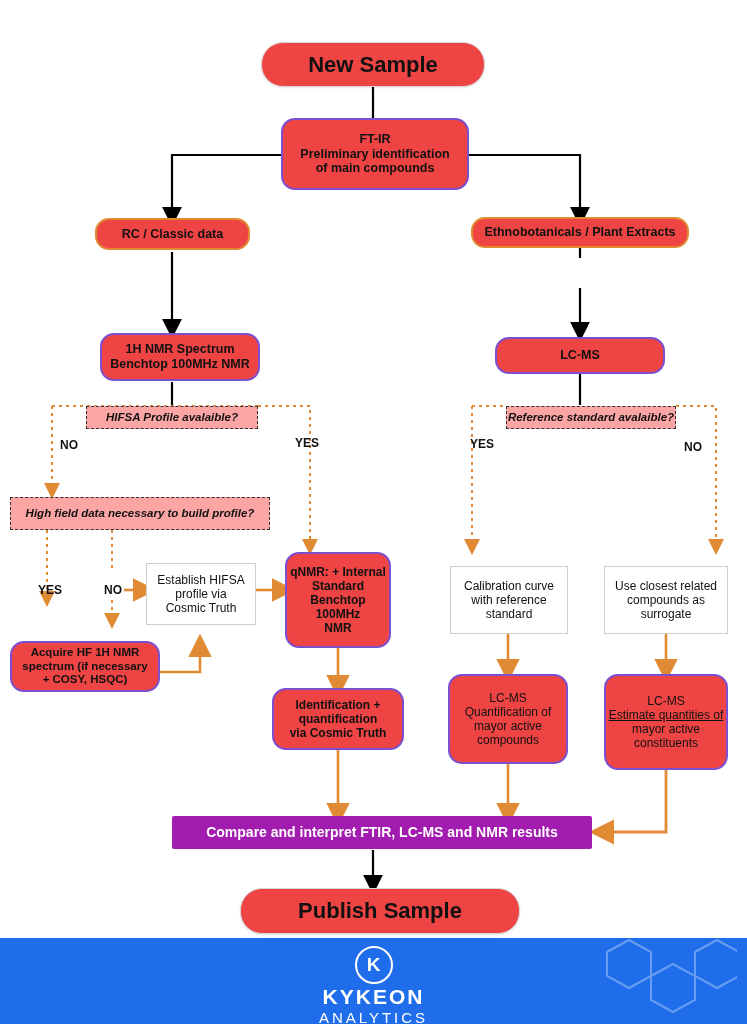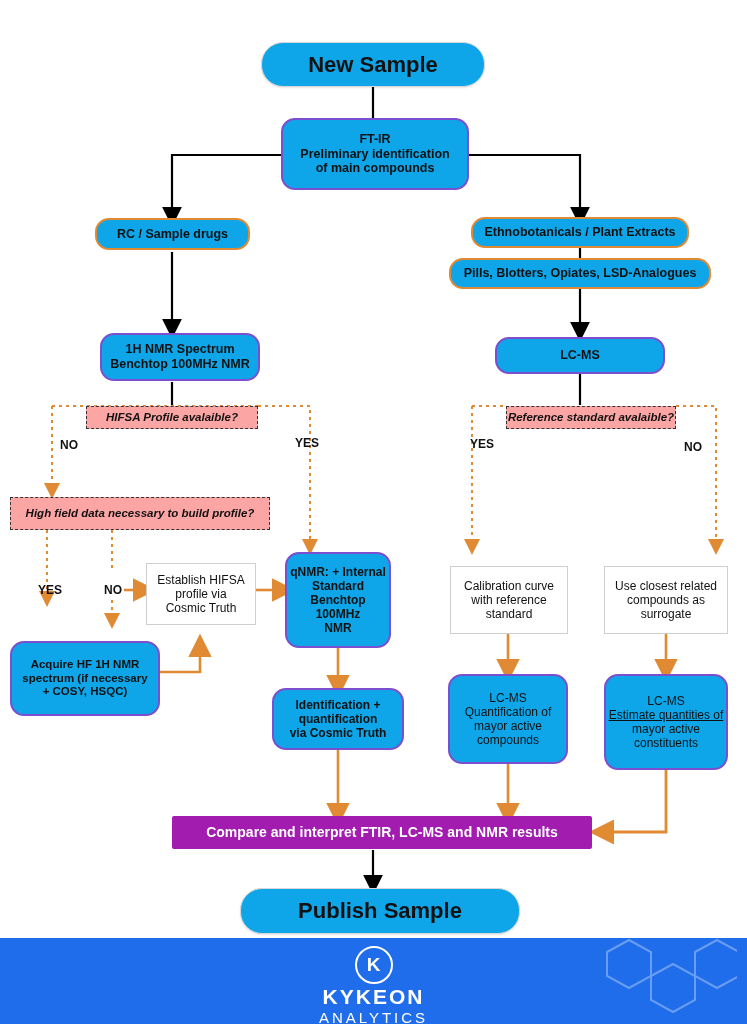--- a/index.html
+++ b/index.html
@@ -28,21 +28,21 @@
     pointer-events: none;
   }
   .node {
     position: absolute;
     box-sizing: border-box;
     display: flex;
     align-items: center;
     justify-content: center;
     text-align: center;
     line-height: 1.18;
-    background: #0ea5e9;
+    background: #ef4444;
   }
   
   .purple {
     border: 2.5px solid #7b4fd0;
     border-radius: 14px;
     color: #111;
     font-weight: bold;
     font-size: 12.5px;
   }
   .pill-white {
@@ -215,30 +215,27 @@
     <span>New Sample</span>
   </div>
 
   <div class="node purple" style="left:281px; top:118px; width:188px; height:72px; white-space:pre-line;">
     <span>FT-IR
 Preliminary identification
 of main compounds</span>
   </div>
 
   <div class="node orange" style="left:95px; top:218px; width:155px; height:32px;">
-    <span>RC / Sample drugs</span>
+    <span>RC / Classic data</span>
   </div>
 
   <div class="node orange" style="left:471px; top:217px; width:218px; height:31px;">
     <span>Ethnobotanicals / Plant Extracts</span>
   </div>
 
-  <div class="node orange" style="left:449px; top:258px; width:262px; height:31px;">
-    <span>Pills, Blotters, Opiates, LSD-Analogues</span>
-  </div>
 
   <div class="node purple" style="left:100px; top:333px; width:160px; height:48px; white-space:pre-line;text-align:center;">
     <span>1H NMR Spectrum
 Benchtop 100MHz NMR</span>
   </div>
 
   <div class="node purple" style="left:495px; top:337px; width:170px; height:37px;">
     <span>LC-MS</span>
   </div>
 
@@ -272,21 +269,21 @@
 with reference
 standard</span>
   </div>
 
   <div class="node gray-box" style="left:604px; top:566px; width:124px; height:68px; white-space:pre-line;">
     <span>Use closest related
 compounds as
 surrogate</span>
   </div>
 
-  <div class="node purple" style="left:10px; top:641px; width:150px; height:75px; white-space:pre-line; font-size:11.5px;">
+  <div class="node purple" style="left:10px; top:641px; width:150px; height:51px; white-space:pre-line; font-size:11.5px;">
     <span>Acquire HF 1H NMR
 spectrum (if necessary
 + COSY, HSQC)</span>
   </div>
 
   <div class="node purple" style="left:272px; top:688px; width:132px; height:62px; white-space:pre-line; font-weight:bold; font-size:12px;">
     <span>Identification +
 quantification
 via Cosmic Truth</span>
   </div>

